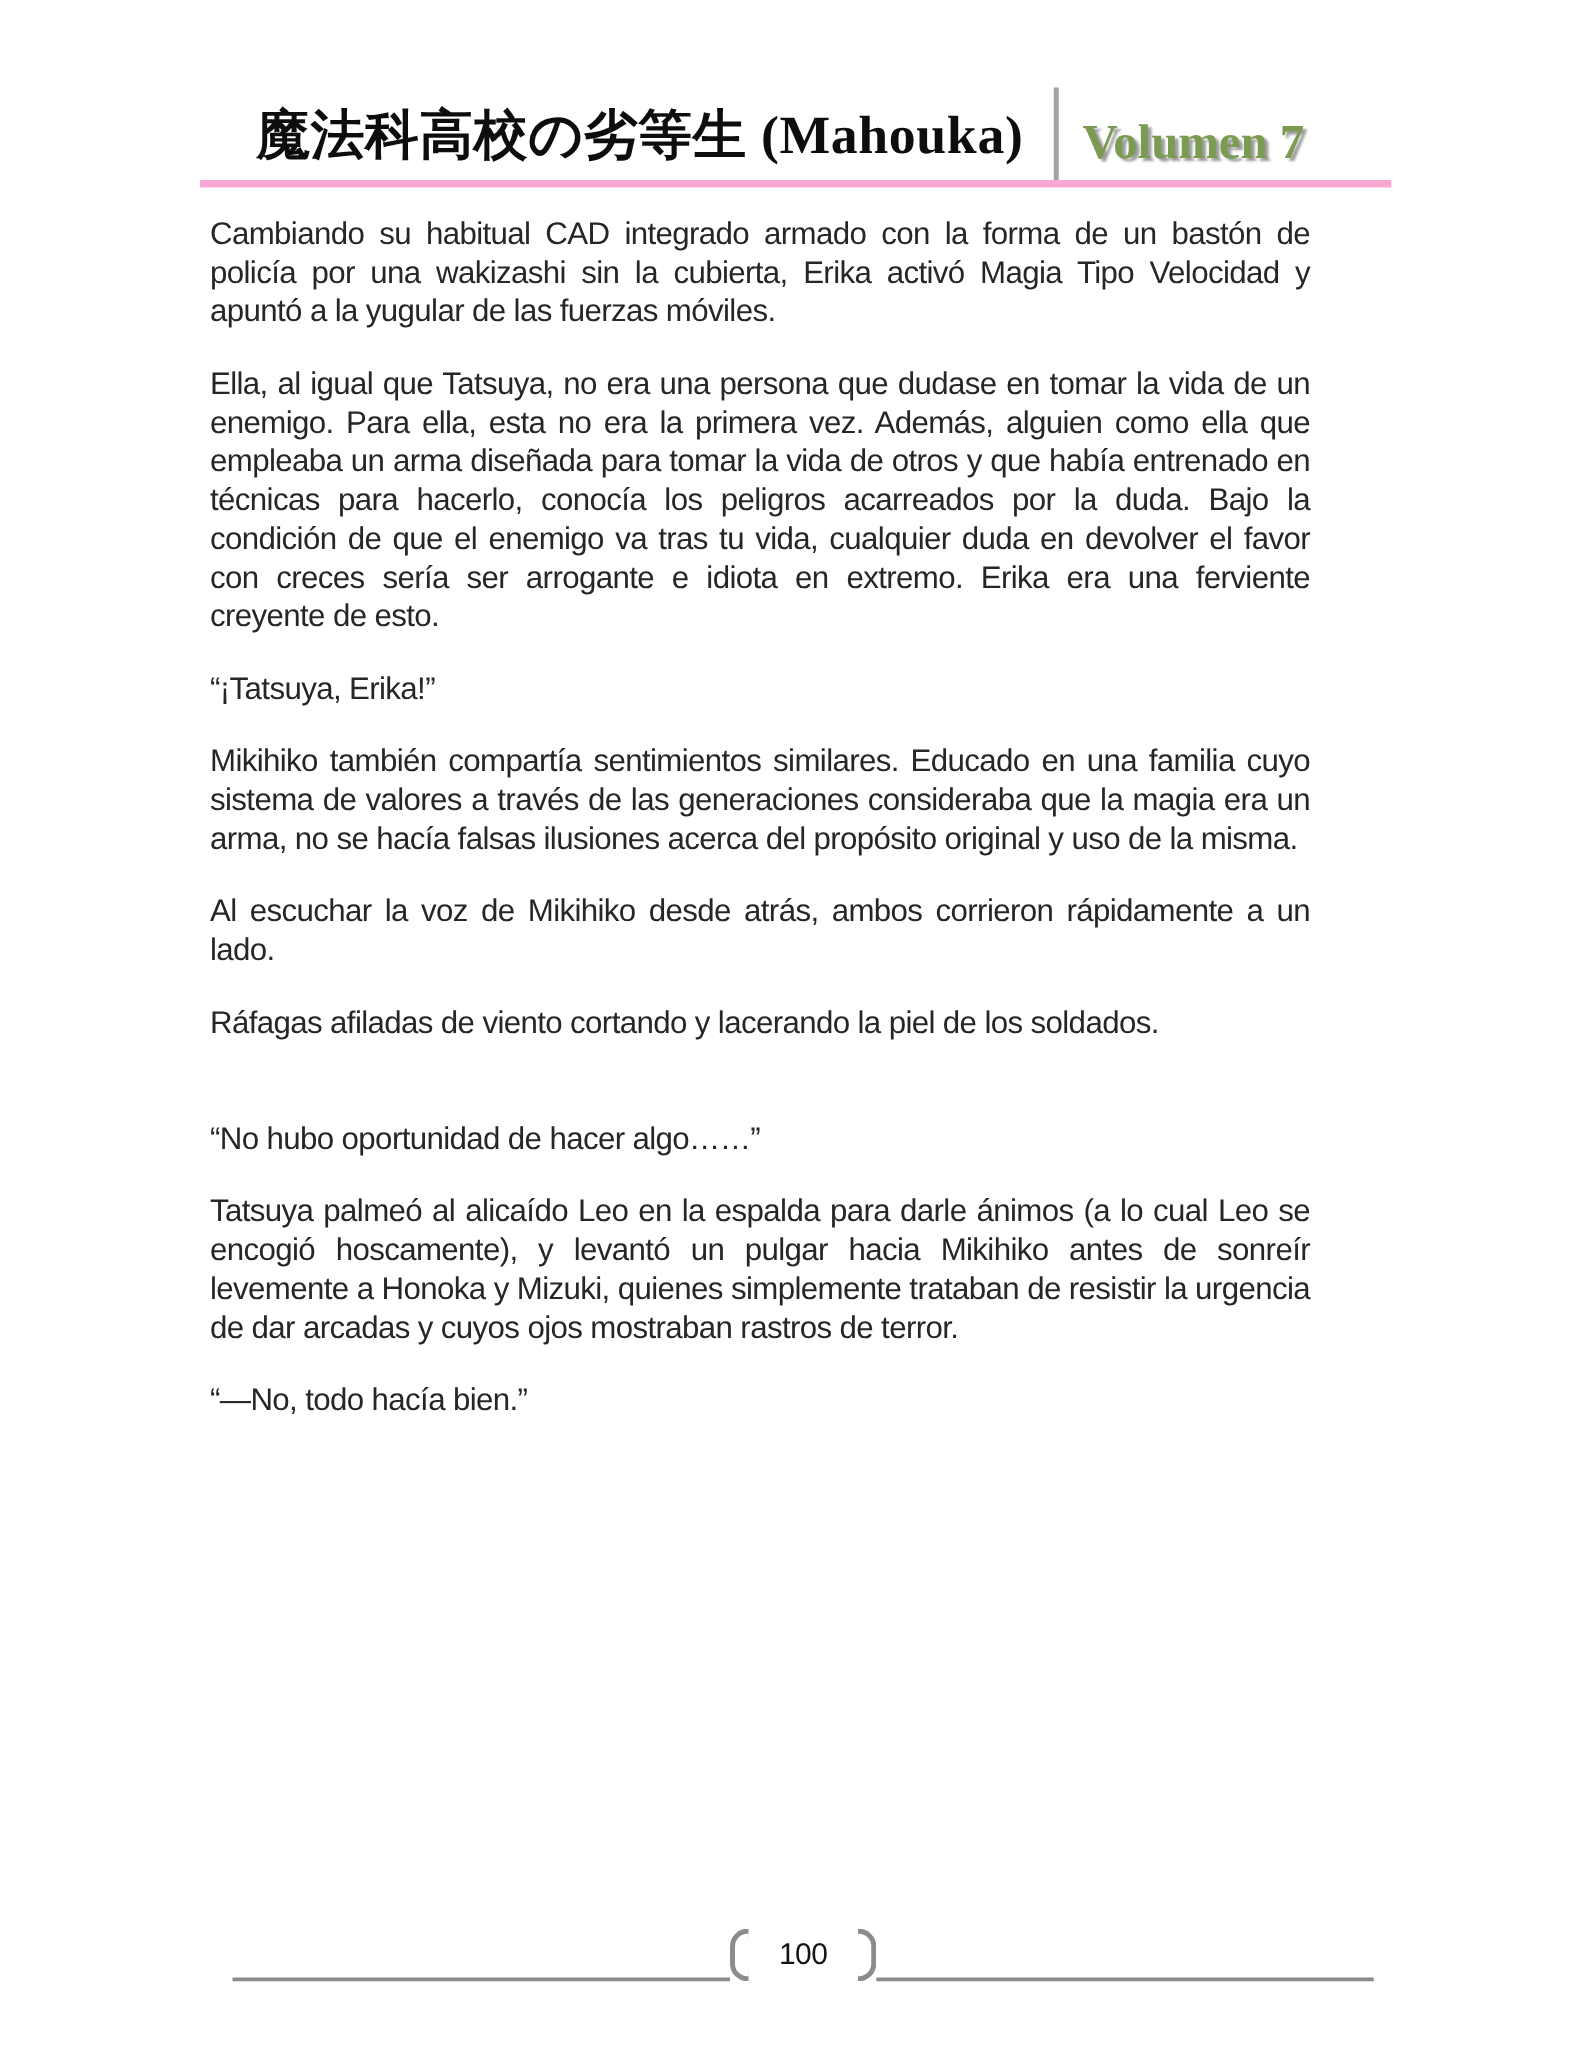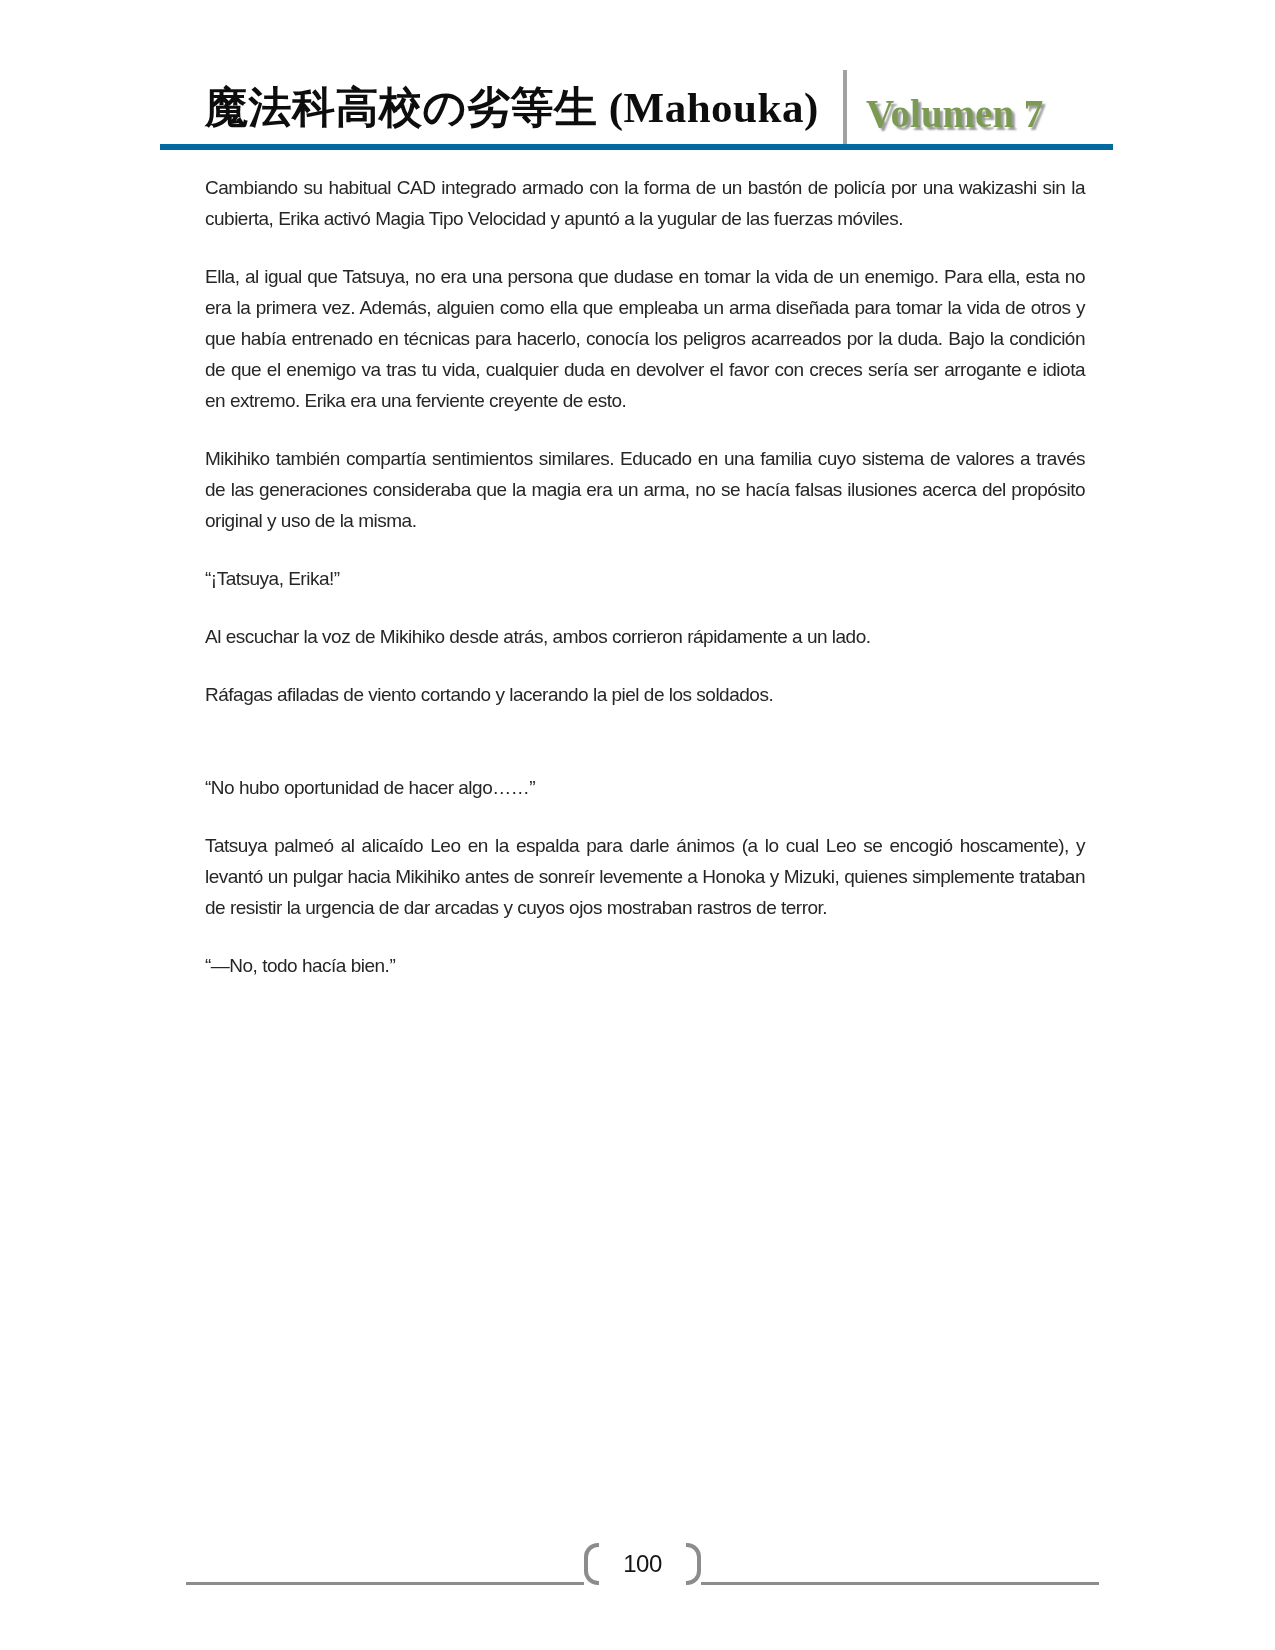--- a/index.html
+++ b/index.html
@@ -17,21 +17,21 @@
     font-family: "Liberation Sans", sans-serif;
   }
 
   
   .header {
     position: absolute;
     left: 160px;
     top: 62px;
     width: 953px;
     height: 82px;
-    border-bottom: 6px solid #0369a1;
+    border-bottom: 6px solid #f9a8d4;
   }
   .title-jp {
     position: absolute;
     left: 45px;
     bottom: 7px;
     font-family: "Liberation Serif", serif;
     font-weight: bold;
     font-size: 43px;
     color: #0d0d0d;
     white-space: nowrap;
@@ -56,25 +56,24 @@
     text-shadow: 3px 3px 2px #9c9c9c;
   }
 
   
   .content {
     position: absolute;
     left: 168px;
     top: 172px;
     width: 880px;
     color: #262626;
-    font-size: 19px;
+    font-size: 25px;
     line-height: 31px;
     letter-spacing: -0.5px;
     text-align: justify;
-    margin-left: 37px;
   }
   .content p {
     margin: 0 0 27px 0;
     white-space: pre-wrap;
   }
   .content p.spacer {
     height: 8px;
     margin: 0 0 27px 0;
   }
 
@@ -121,22 +120,22 @@
 
   <div class="header">
     <div class="title-jp">魔法科高校の劣等生 (Mahouka)</div>
     <div class="v-divider"></div>
     <div class="title-vol" style="color: rgb(124, 155, 82);">Volumen 7</div>
   </div>
 
   <div class="content" id="content">
       <p>Cambiando su habitual CAD integrado armado con la forma de un bastón de policía por una wakizashi sin la cubierta, Erika activó Magia Tipo Velocidad y apuntó a la yugular de las fuerzas móviles.</p>
       <p>Ella, al igual que Tatsuya, no era una persona que dudase en tomar la vida de un enemigo. Para ella, esta no era la primera vez. Además, alguien como ella que empleaba un arma diseñada para tomar la vida de otros y que había entrenado en técnicas para hacerlo, conocía los peligros acarreados por la duda. Bajo la condición de que el enemigo va tras tu vida, cualquier duda en devolver el favor con creces sería ser arrogante e idiota en extremo. Erika era una ferviente creyente de esto.</p>
+      <p>“¡Tatsuya, Erika!”</p>
       <p>Mikihiko también compartía sentimientos similares. Educado en una familia cuyo sistema de valores a través de las generaciones consideraba que la magia era un arma, no se hacía falsas ilusiones acerca del propósito original y uso de la misma.</p>
-      <p>“¡Tatsuya, Erika!”</p>
       <p>Al escuchar la voz de Mikihiko desde atrás, ambos corrieron rápidamente a un lado.</p>
       <p>Ráfagas afiladas de viento cortando y lacerando la piel de los soldados.</p>
       <p class="spacer"></p>
       <p>“No hubo oportunidad de hacer algo……”</p>
       <p>Tatsuya palmeó al alicaído Leo en la espalda para darle ánimos (a lo cual Leo se encogió hoscamente), y levantó un pulgar hacia Mikihiko antes de sonreír levemente a Honoka y Mizuki, quienes simplemente trataban de resistir la urgencia de dar arcadas y cuyos ojos mostraban rastros de terror.</p>
       <p>“—No, todo hacía bien.”</p>
     </div>
 
   <div class="footer">
     <div class="fline"></div>

